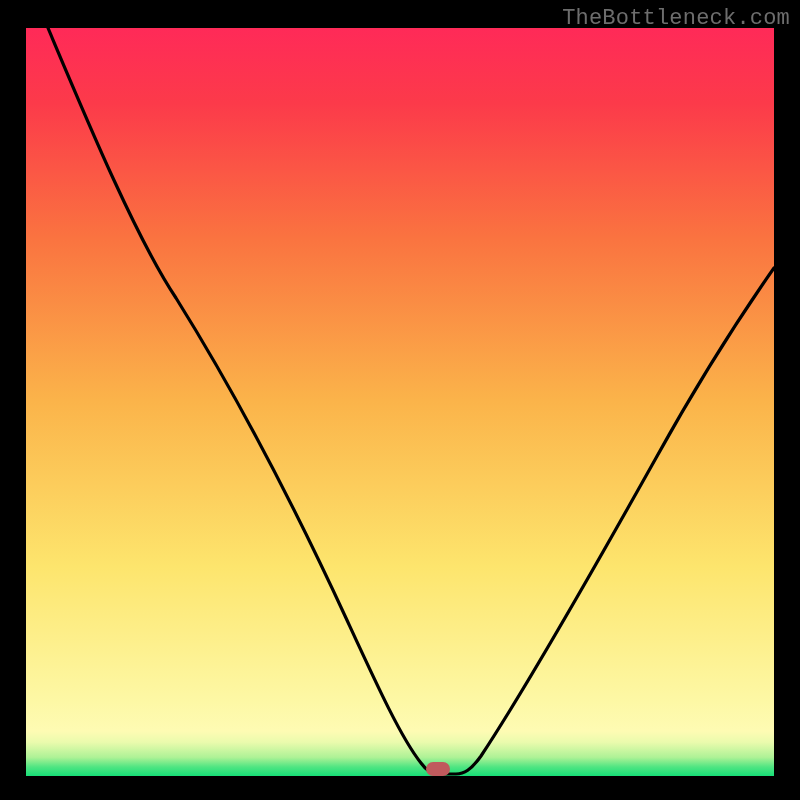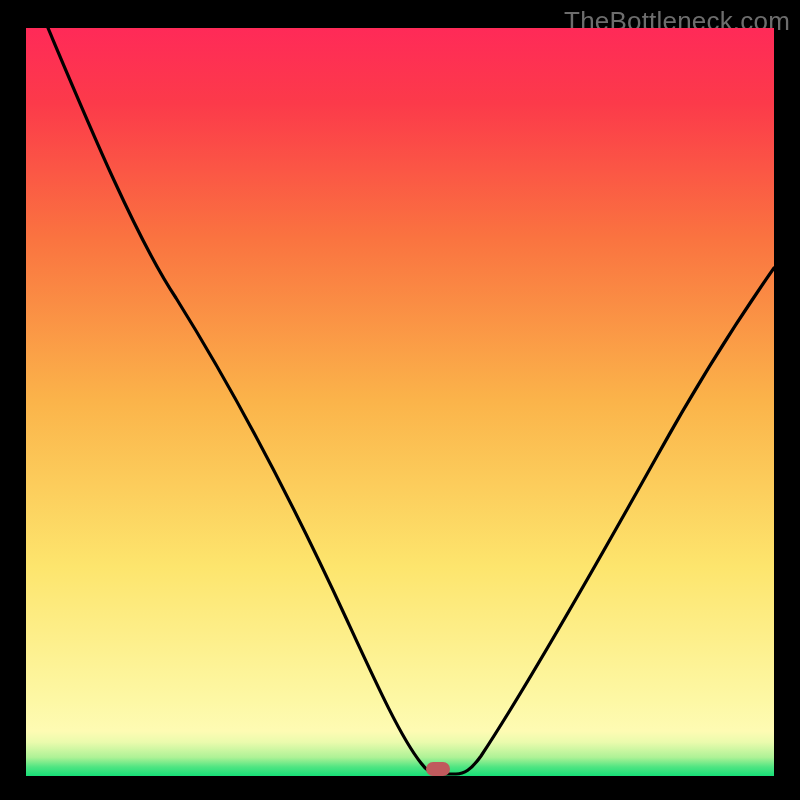--- a/index.html
+++ b/index.html
@@ -13,22 +13,22 @@
   .frame {
     position: relative;
     width: 800px;
     height: 800px;
     background: #000;
   }
   .watermark {
     position: absolute;
     top: 6px;
     right: 10px;
-    font-family: Liberation Sans, sans-serif;
-    font-size: 26px;
+    font-family: Liberation Mono, monospace;
+    font-size: 22px;
     color: #6d6d6d;
     letter-spacing: 0.2px;
   }
   .plot {
     position: absolute;
     left: 26px;
     top: 28px;
     width: 748px;
     height: 748px;
   }

